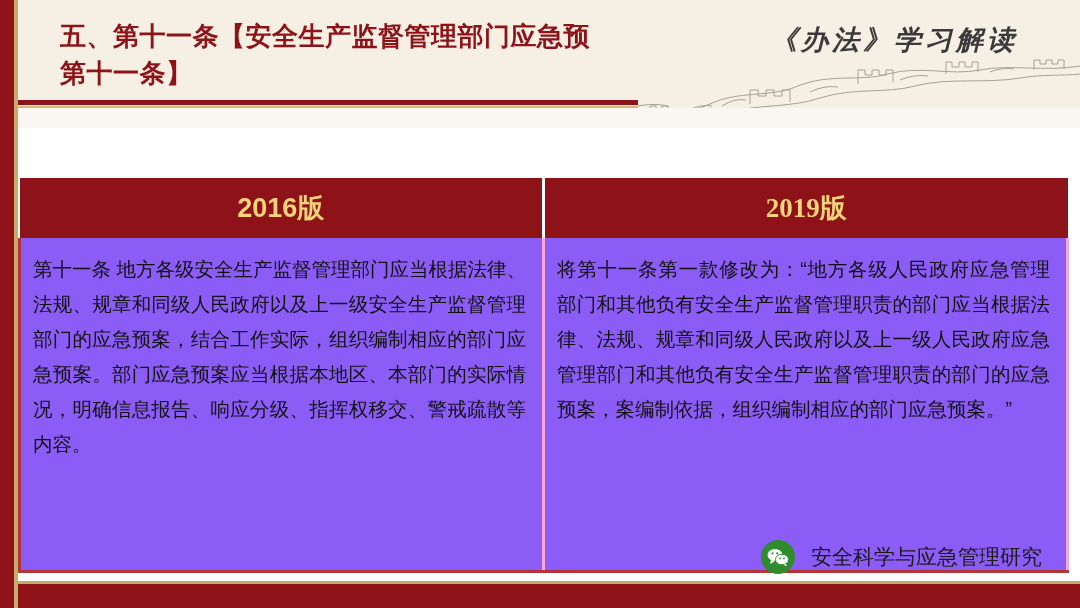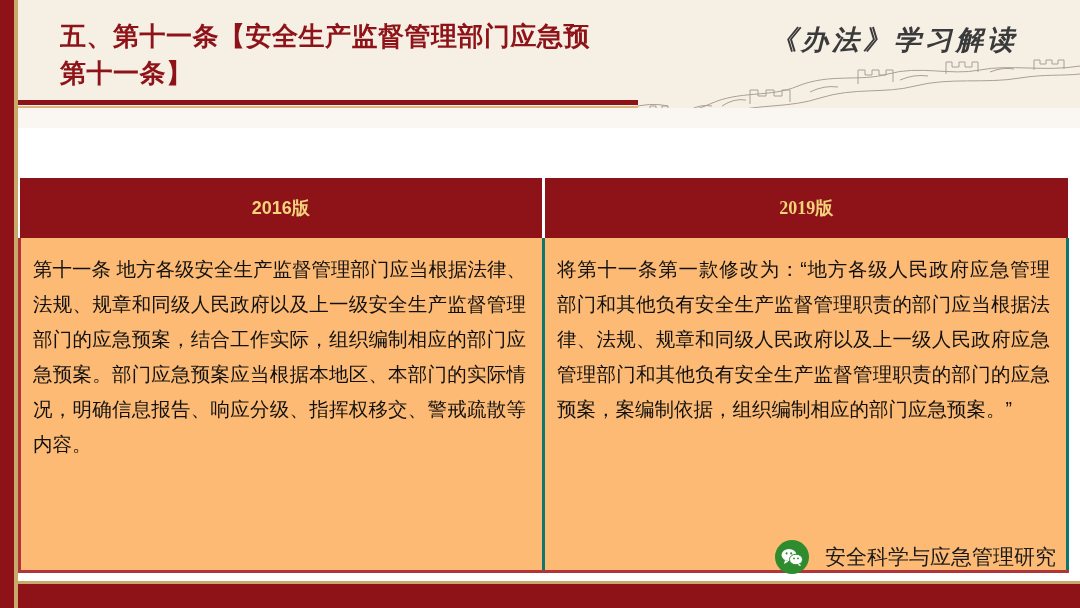--- a/index.html
+++ b/index.html
@@ -140,37 +140,37 @@
     width: 1048px;
     border-collapse: collapse;
     table-layout: fixed;
   }
   .cmp-table col.c1 { width: 524px; }
   .cmp-table col.c2 { width: 524px; }
 
   .cmp-table th {
     background: #8e1318;
     color: #f4d37a;
-    font-size: 18px;
+    font-size: 27px;
     font-weight: bold;
     height: 58px;
     text-align: center;
     vertical-align: middle;
     border-right: 3px solid #ffffff;
   }
   .cmp-table th:last-child { border-right: none; font-family: Liberation Serif, serif; }
 
   .cmp-table td {
     vertical-align: top;
     padding: 14px 16px 18px 12px;
     font-size: 19.5px;
     line-height: 35px;
     color: #111111;
-    background: #fdba74;
-    border-right: 3px solid #0f766e;
+    background: #8b5cf6;
+    border-right: 3px solid #f9a8d4;
     border-bottom: 3px solid #b0343a;
     border-left: 3px solid #b0343a;
     height: 300px;
   }
   .cmp-table td.right-cell {
     border-left: none;
   }
   .cmp-table td p { margin: 0; text-align: justify; }
 
   
@@ -187,21 +187,21 @@
     left: 0;
     bottom: 24px;
     width: 1080px;
     height: 3px;
     background: #c8a96a;
   }
 
   
   .account {
     position: absolute;
-    right: 24px;
+    right: 38px;
     bottom: 34px;
     display: flex;
     align-items: center;
     gap: 16px;
     justify-content: center;
   }
   .wechat-badge {
     width: 34px;
     height: 34px;
     border-radius: 50%;

